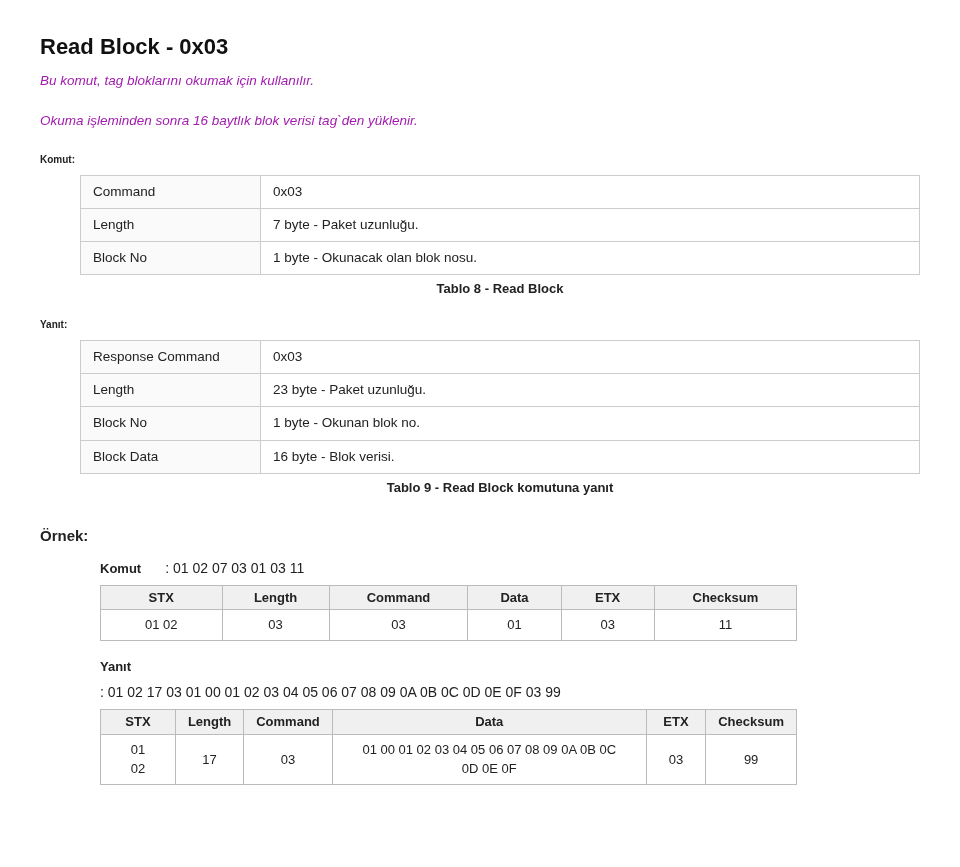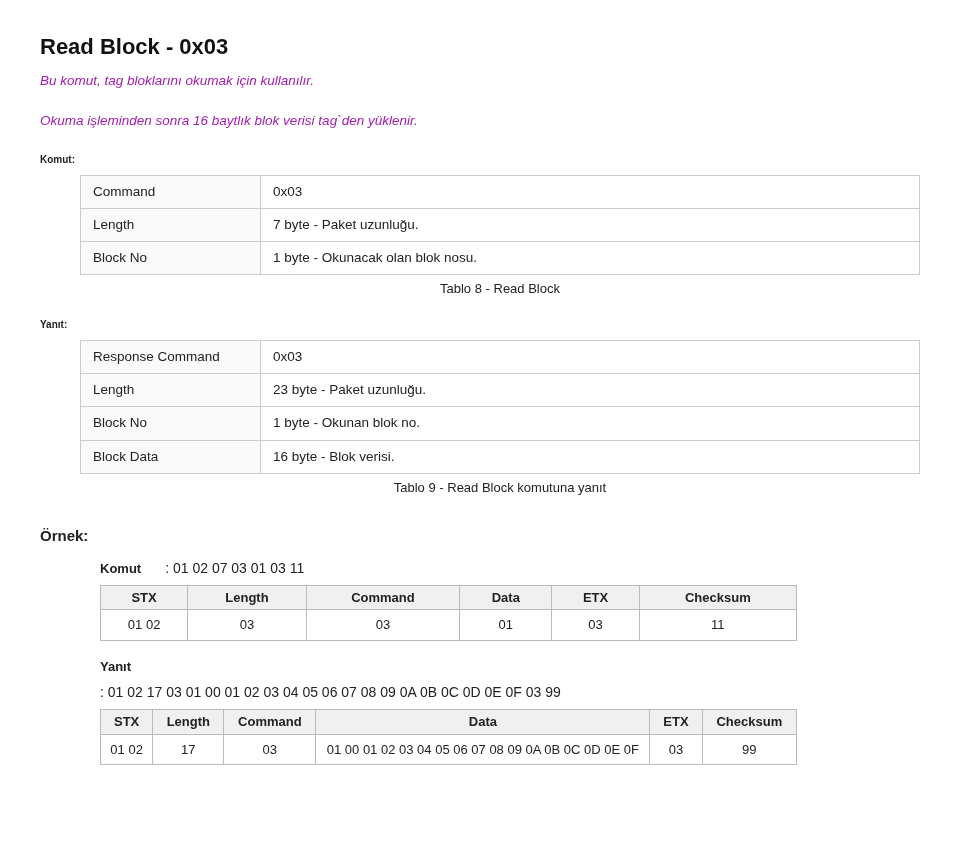--- a/index.html
+++ b/index.html
@@ -45,21 +45,21 @@
       color: #222;
       background: #fafafa;
     }
     .table-caption {
       text-align: center;
       font-size: 13px;
       margin-bottom: 16px;
       margin-top: 2px;
     }
     .table-caption span {
-      font-weight: normal;
+      font-weight: bold;
       text-align: right;
     }
     .example-section {
       margin-top: 28px;
     }
     .example-label {
       font-weight: bold;
       font-size: 15px;
       margin-bottom: 10px;
     }
@@ -77,21 +77,21 @@
     }
     table.data-table th {
       border: 1px solid #bbb;
       padding: 2px 12px;
       background: #f0f0f0;
       font-weight: bold;
       text-align: center;
     }
     table.data-table td {
       border: 1px solid #bbb;
-      padding: 5px 4px;
+      padding: 5px 22px;
       text-align: center;
       margin-left: 45px;
     }
     .yanit-label {
       font-weight: bold;
       font-size: 13px;
       margin-bottom: 6px;
     }
     .block-indent {
       margin-left: 40px;

